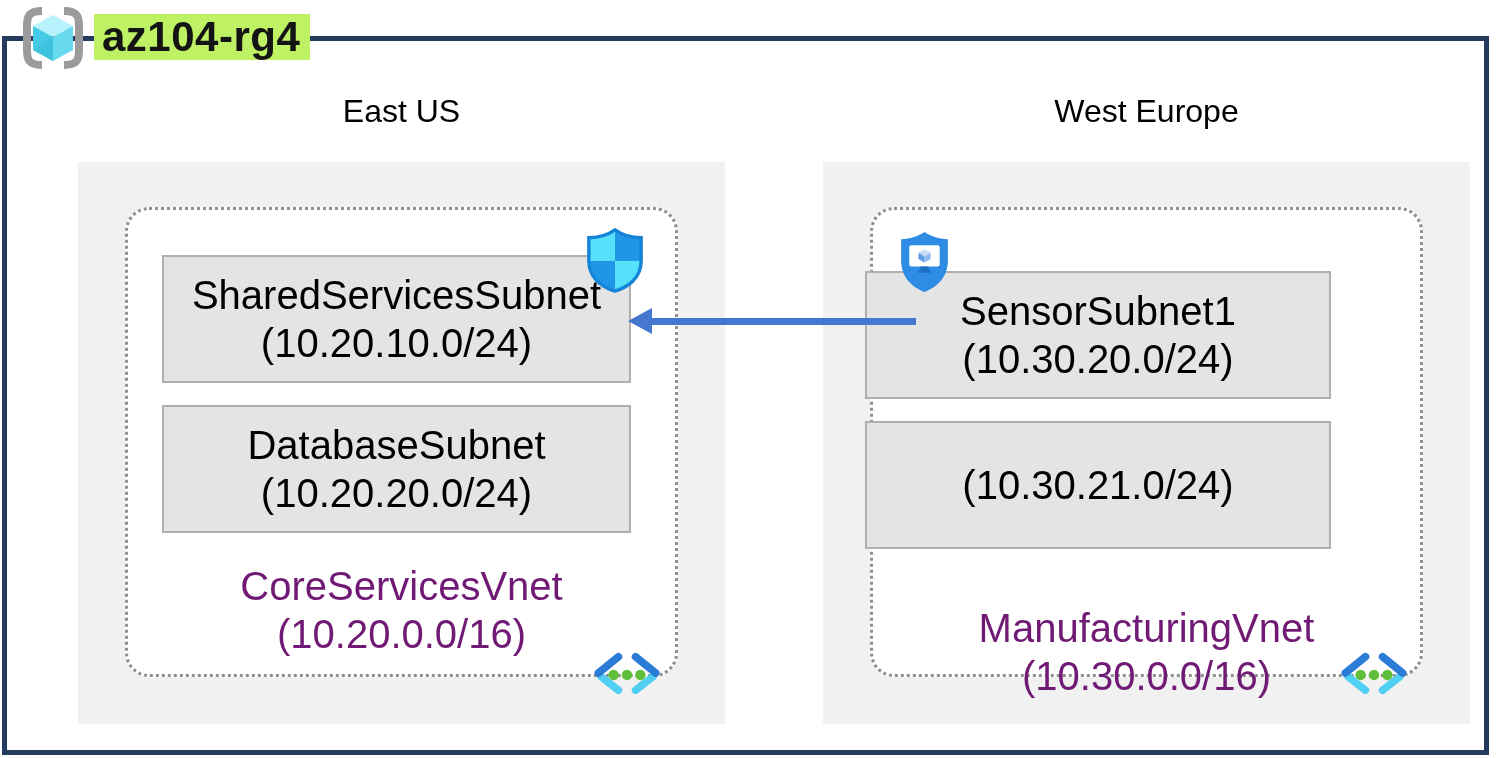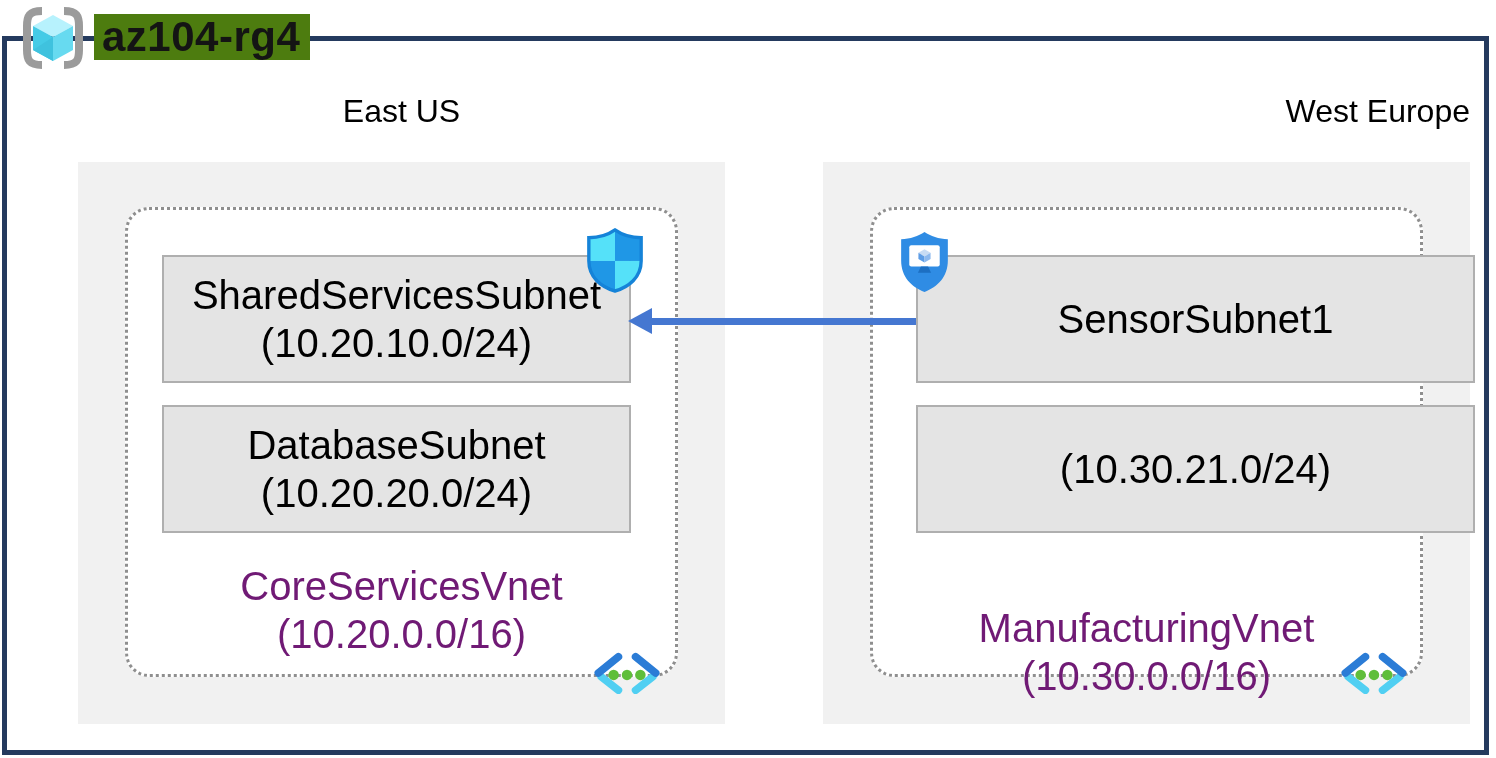--- a/index.html
+++ b/index.html
@@ -8,49 +8,49 @@
     font-family:"Liberation Sans","DejaVu Sans",sans-serif;color:#111;
   }
   
   .frame{
     position:absolute;left:2px;top:36px;width:1487px;height:719px;
     border:5px solid #243a5e;box-sizing:border-box;z-index:1;
   }
   .rg-icon{position:absolute;left:16px;top:6px;width:74px;height:64px;z-index:3;}
   .rg-title{
     position:absolute;left:94px;top:14px;height:46px;line-height:46px;z-index:3;
-    background:#4d7c0f;padding:0 10px 0 8px;font-size:42px;font-weight:bold;color:#141414;
+    background:#bef264;padding:0 10px 0 8px;font-size:42px;font-weight:bold;color:#141414;
     letter-spacing:0.5px;
   }
   
   .region-label{
     position:absolute;top:88px;height:46px;line-height:46px;text-align:center;
     font-size:32px;color:#000;z-index:2;
   }
   .region-label.left{left:78px;width:647px;}
-  .region-label.right{left:823px;width:647px;text-align:right;}
+  .region-label.right{left:823px;width:647px;}
   .region-box{
     position:absolute;top:162px;width:647px;height:562px;background:#f1f1f1;z-index:2;
   }
   .region-box.left{left:78px;}
   .region-box.right{left:823px;}
   .vnet-box{
     position:absolute;top:207px;width:553px;height:470px;background:#fff;
     border:3px dotted #8f8f8f;border-radius:24px;box-sizing:border-box;z-index:3;
   }
   .vnet-box.left{left:125px;}
   .vnet-box.right{left:870px;}
   .subnet{
     position:absolute;height:128px;background:#e4e4e4;border:2px solid #afafaf;
     box-sizing:border-box;z-index:4;display:flex;flex-direction:column;
     align-items:center;justify-content:center;
   }
   .subnet .line{font-size:40px;line-height:48px;color:#000;text-align:center;}
   .subnet.l{left:162px;width:469px;}
-  .subnet.r{left:916px;width:559px;}
+  .subnet.r{left:865px;width:466px;margin-top:16px;}
   .subnet.row1{top:255px;}
   .subnet.row2{top:405px;}
   .vnet-label{
     position:absolute;top:562px;height:96px;z-index:4;text-align:center;
   }
   .vnet-label.left{left:125px;width:553px;}
   .vnet-label.right{left:870px;width:553px;margin-top:42px;}
   .vnet-label .line{font-size:40px;line-height:48px;color:#701a75;}
   .vnet-icon{position:absolute;top:652px;width:76px;height:42px;z-index:6;}
   .vnet-icon.left{left:589px;}
@@ -100,20 +100,21 @@
     <div class="line">SharedServicesSubnet</div>
     <div class="line">(10.20.10.0/24)</div>
   </div>
   <div class="subnet l row2">
     <div class="line">DatabaseSubnet</div>
     <div class="line">(10.20.20.0/24)</div>
   </div>
 
   <div class="subnet r row1">
     <div class="line">SensorSubnet1</div>
+    <div class="line">(10.30.20.0/24)</div>
   </div>
   <div class="subnet r row2">
     <div class="line">(10.30.21.0/24)</div>
   </div>
 
   <div class="vnet-label left">
     <div class="line">CoreServicesVnet</div>
     <div class="line">(10.20.0.0/16)</div>
   </div>
   <div class="vnet-label right">

